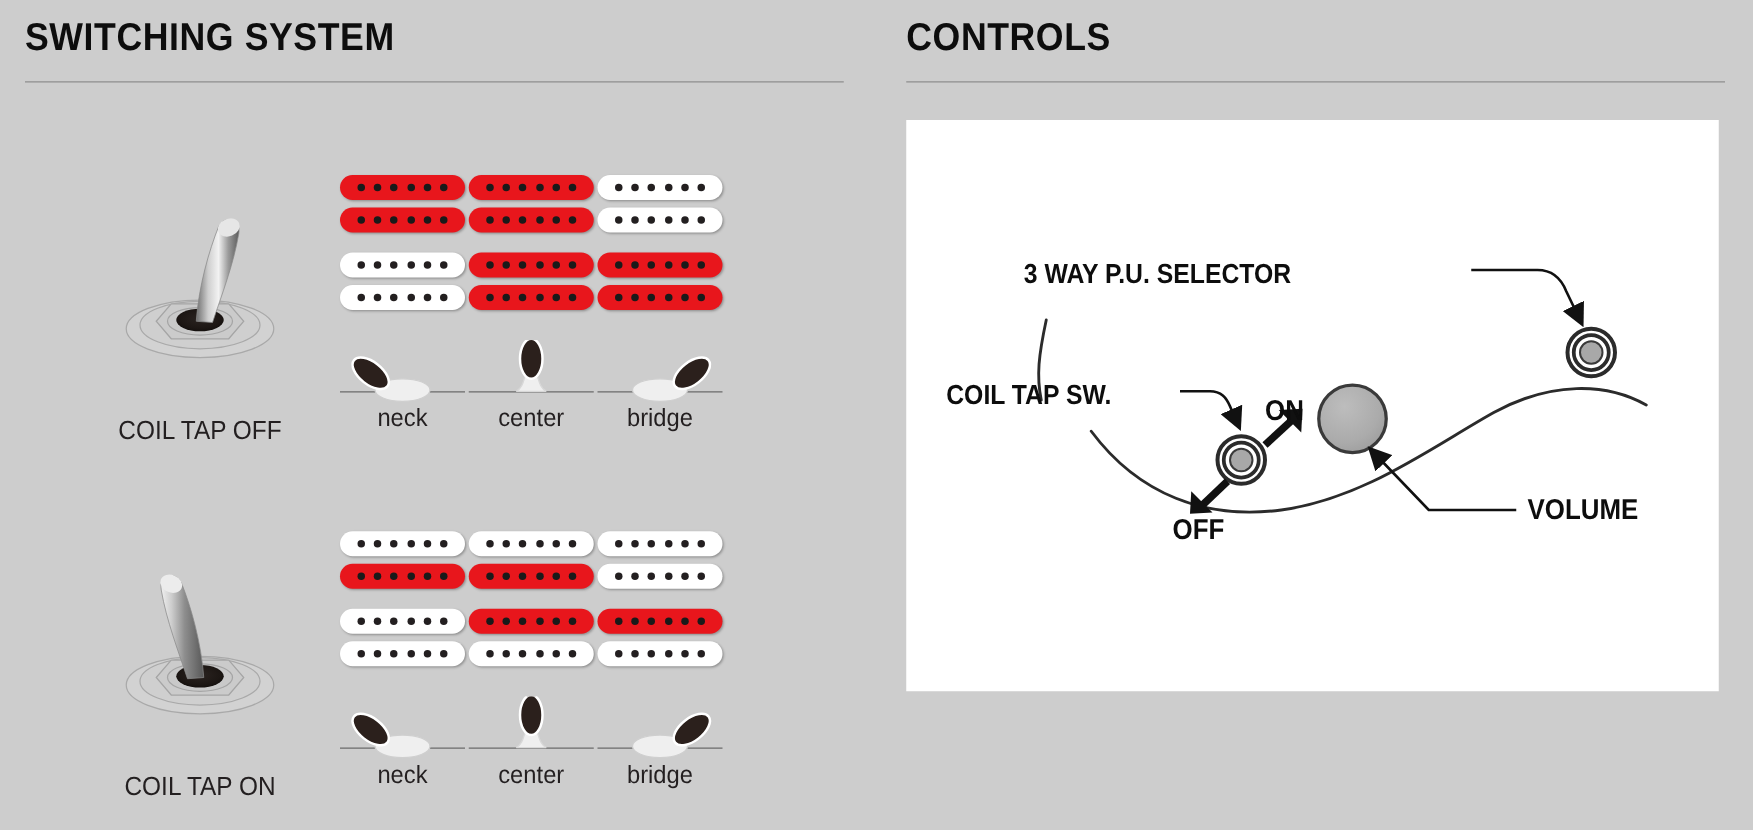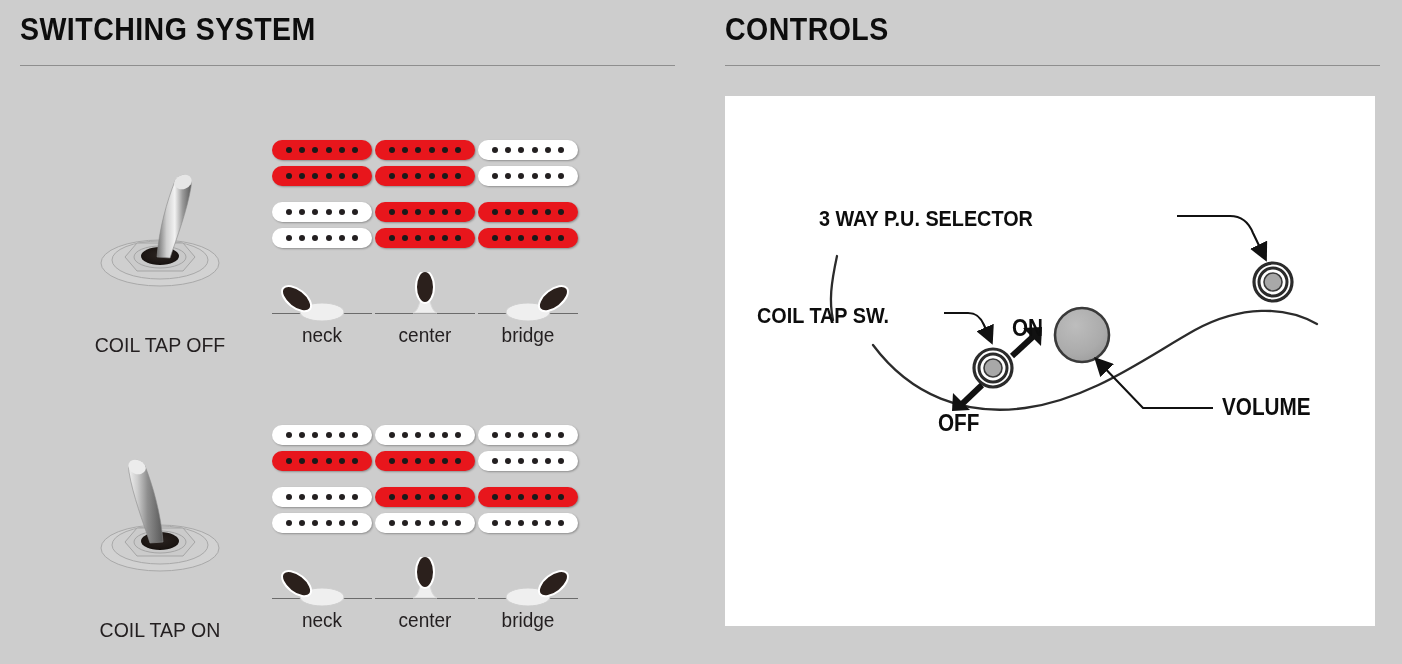--- a/index.html
+++ b/index.html
@@ -445,21 +445,21 @@
           </svg>
           <div class="pos-label">bridge</div>
         </div>
       </div>
     </div>
   </div>
 
   <div class="sec-title" style="left:725px;top:12px;">CONTROLS</div>
   <div class="sec-rule" style="left:725px;top:65px;width:655px;"></div>
 
-  <div class="ctrl-panel" style="left:725px;top:96px;width:650px;height:530px;">
+  <div class="ctrl-panel" style="left:725px;top:96px;width:650px;height:457px;">
 
     <svg width="650" height="447" viewBox="0 0 650 447">
       <defs>
         <radialGradient id="knobg" cx="38%" cy="32%" r="75%">
           <stop offset="0%" stop-color="#bdbdbd"></stop>
           <stop offset="70%" stop-color="#ababab"></stop>
           <stop offset="100%" stop-color="#9d9d9d"></stop>
         </radialGradient>
         <marker id="ah" markerWidth="9" markerHeight="9" refX="7" refY="4.5" orient="auto">
           <path d="M0,0 L9,4.5 L0,9 Z" fill="#111"></path>

